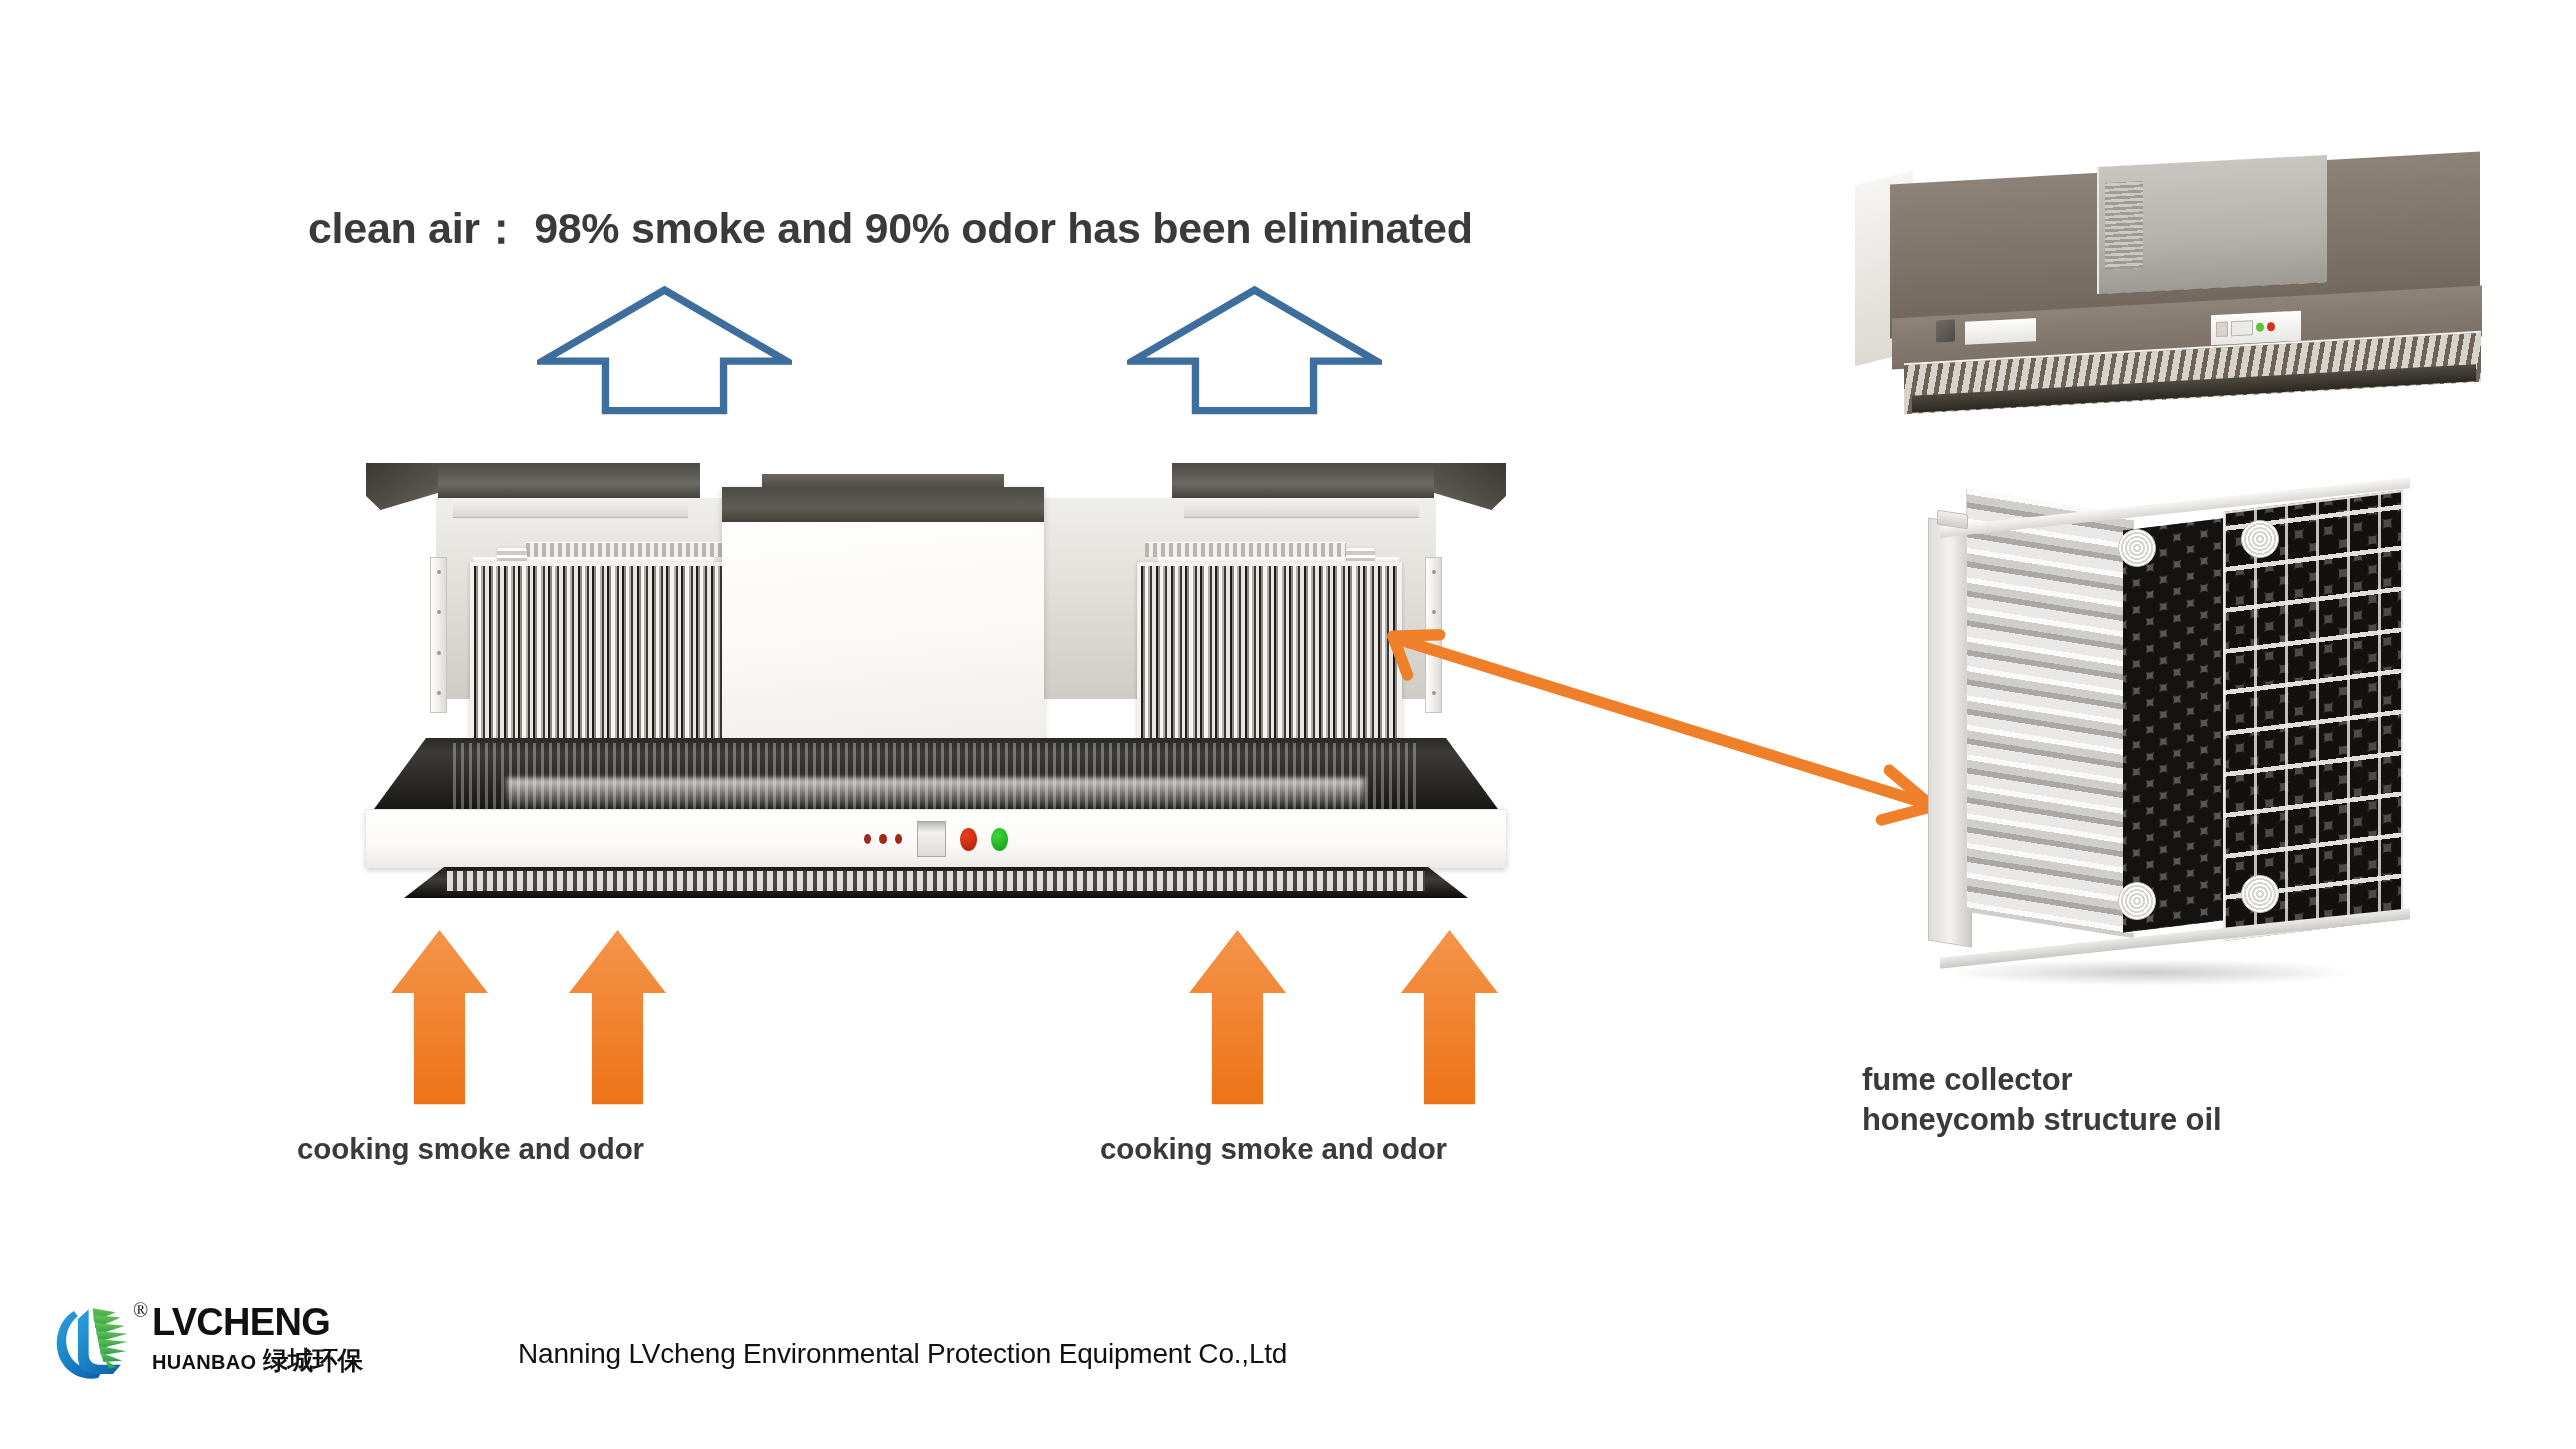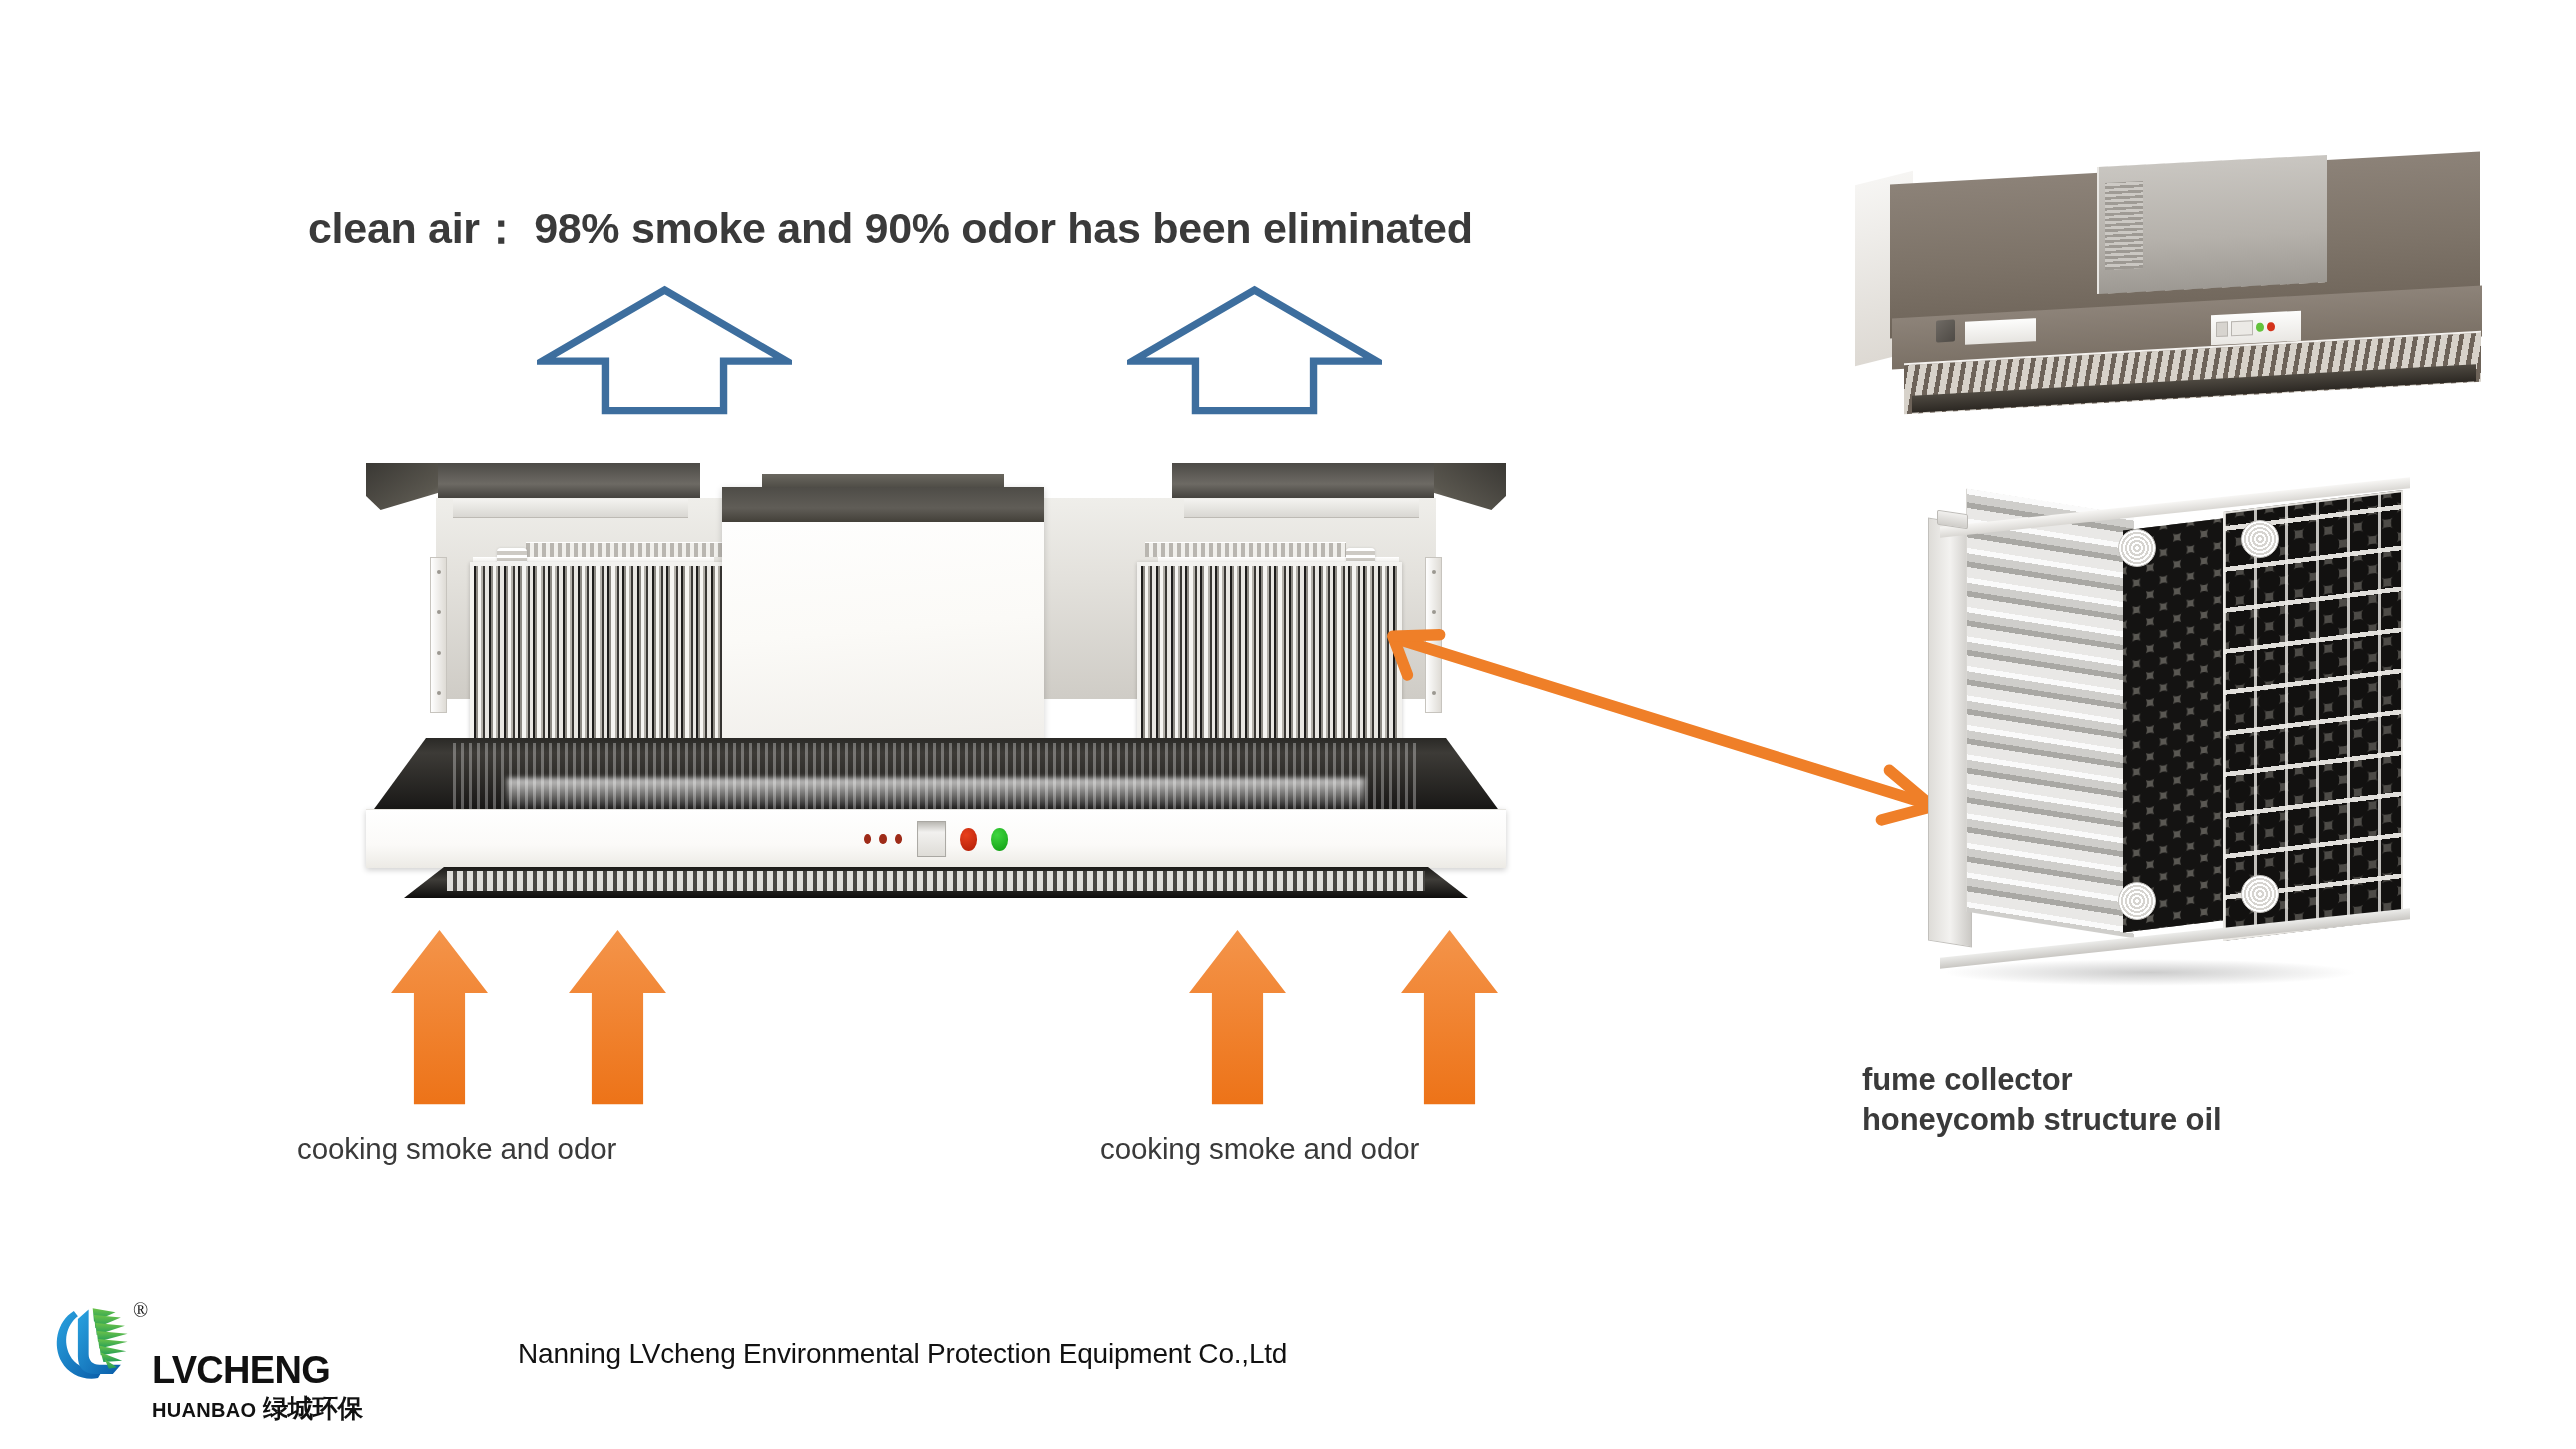--- a/index.html
+++ b/index.html
@@ -18,21 +18,21 @@
   
   .blue-arrow { position:absolute; }
   .blue-arrow svg { display:block; width:100%; height:100%; }
 
   
   .orange-arrow { position:absolute; }
   .orange-arrow svg { display:block; width:100%; height:100%; }
 
   
   .caption {
-    position:absolute; font-size:29.5px; font-weight:normal;
+    position:absolute; font-size:29.5px; font-weight:bold;
     color:#3a3a3a; white-space:nowrap; letter-spacing:-0.1px;
   }
   .cap-left  { left:297px;  top:1132px; }
   .cap-right { left:1100px; top:1132px; }
 
   
   .right-label {
     position:absolute; left:1862px; top:1060px;
     font-size:31px; font-weight:bold; color:#3a3a3a;
     line-height:1.28; width:537px; letter-spacing:-0.1px;
@@ -338,21 +338,21 @@
   .connector svg { display:block; width:100%; height:100%; }
   .logo-wrap { position:absolute; left:51px; top:1300px; width:416px; height:101px; }
   .logo-mark { position:absolute; left:0; top:4px; width:82px; height:81px; }
   .logo-reg {
     position:absolute; left:82px; top:-1.3px;
     font-size:20px; color:#1a1a1a; font-family:"Liberation Serif", serif;
   }
   .logo-text { position:absolute; left:101px; top:2.7px; }
   .logo-lv {
     font-size:38px; font-weight:bold; color:#111; letter-spacing:-0.7px;
-    line-height:1; font-family:"Liberation Sans", sans-serif;margin-top:48px;
+    line-height:1; font-family:"Liberation Sans", sans-serif;
   }
   .logo-sub { display:flex; align-items:baseline; gap:6.7px; margin-top:2.7px; }
   .logo-huanbao {
     font-size:20px; font-weight:bold; color:#111; letter-spacing:0.3px;
   }
   .logo-cn {
     font-size:25.5px; font-weight:bold; color:#111;
     font-family:"DejaVu Sans", sans-serif; letter-spacing:-0.7px;
   }
   .company {

